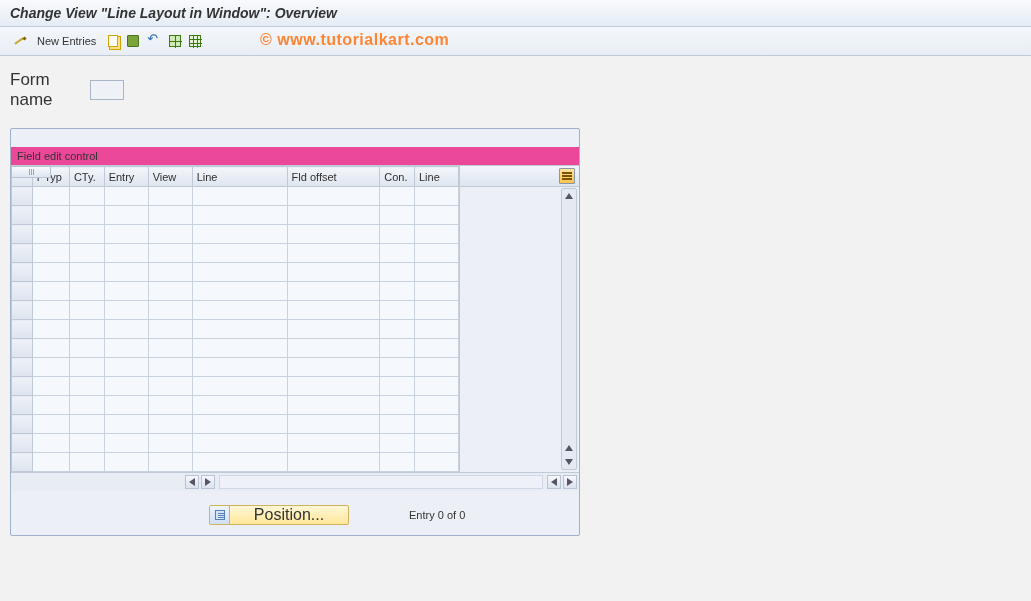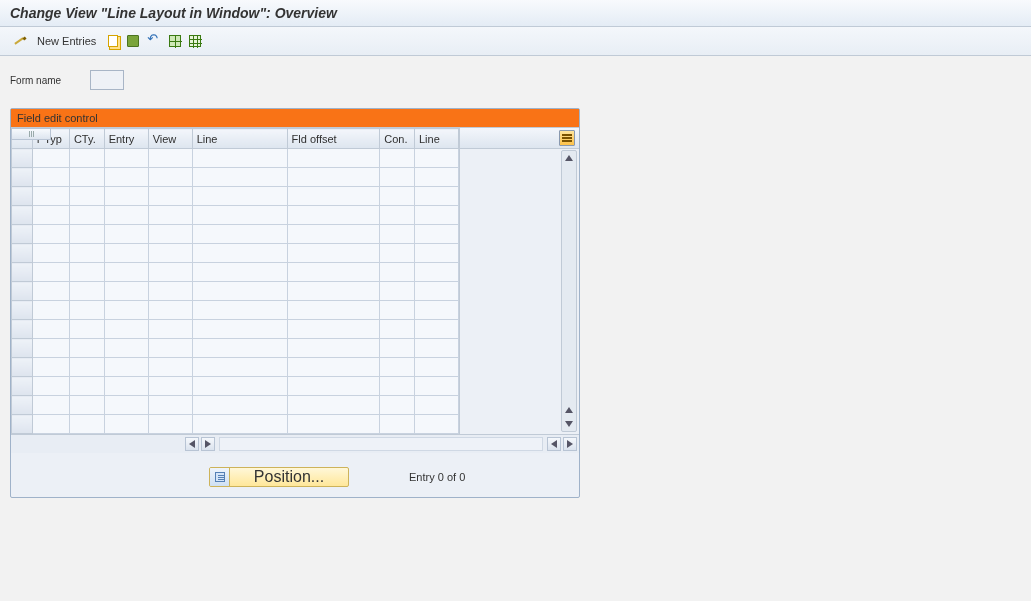--- a/index.html
+++ b/index.html
@@ -54,38 +54,39 @@
     }
     .content {
       padding: 14px 10px;
     }
     .form-row {
       display: flex;
       align-items: center;
       gap: 10px;
       margin-bottom: 18px;
     }
-    .form-label { color: #333; font-size: 10px; width: 70px; }
+    .form-label { color: #333; font-size: 17px; width: 70px; }
     .form-input {
       width: 34px; height: 20px;
       border: 1px solid #a8b5c6;
       background: #eef1f6;
     }
     .panel {
       width: 570px;
       border: 1px solid #9fb2c9;
       background: #ecf0f6;
       border-radius: 2px;
     }
     .panel-header {
       padding: 3px 6px;
       font-size: 11px;
       color: #333;
-      background: #f97316;
+      background: #ec4899;
       border-bottom: 1px solid #c0cad6;
+      margin-top: 18px;
     }
     .grid-wrap {
       position: relative;
       display: flex;
       flex-direction: column;
     }
     .grid-scroll {
       display: flex;
       position: relative;
     }
@@ -261,20 +262,21 @@
     </button>
   <button class="toolbar-btn">
       <span class="ico ico-undo"></span>
     </button>
   <button class="toolbar-btn">
       <span class="ico ico-grid"></span>
     </button>
   <button class="toolbar-btn">
       <span class="ico ico-grid2"></span>
     </button>
+  <span class="watermark">© www.tutorialkart.com</span>
 </div>
 
 <div class="content">
   <div class="form-row">
     <span class="form-label">Form name</span>
     <input class="form-input" type="text" value="" style="">
   </div>
 
   <div class="panel">
     <div class="panel-header">Field edit control</div>

